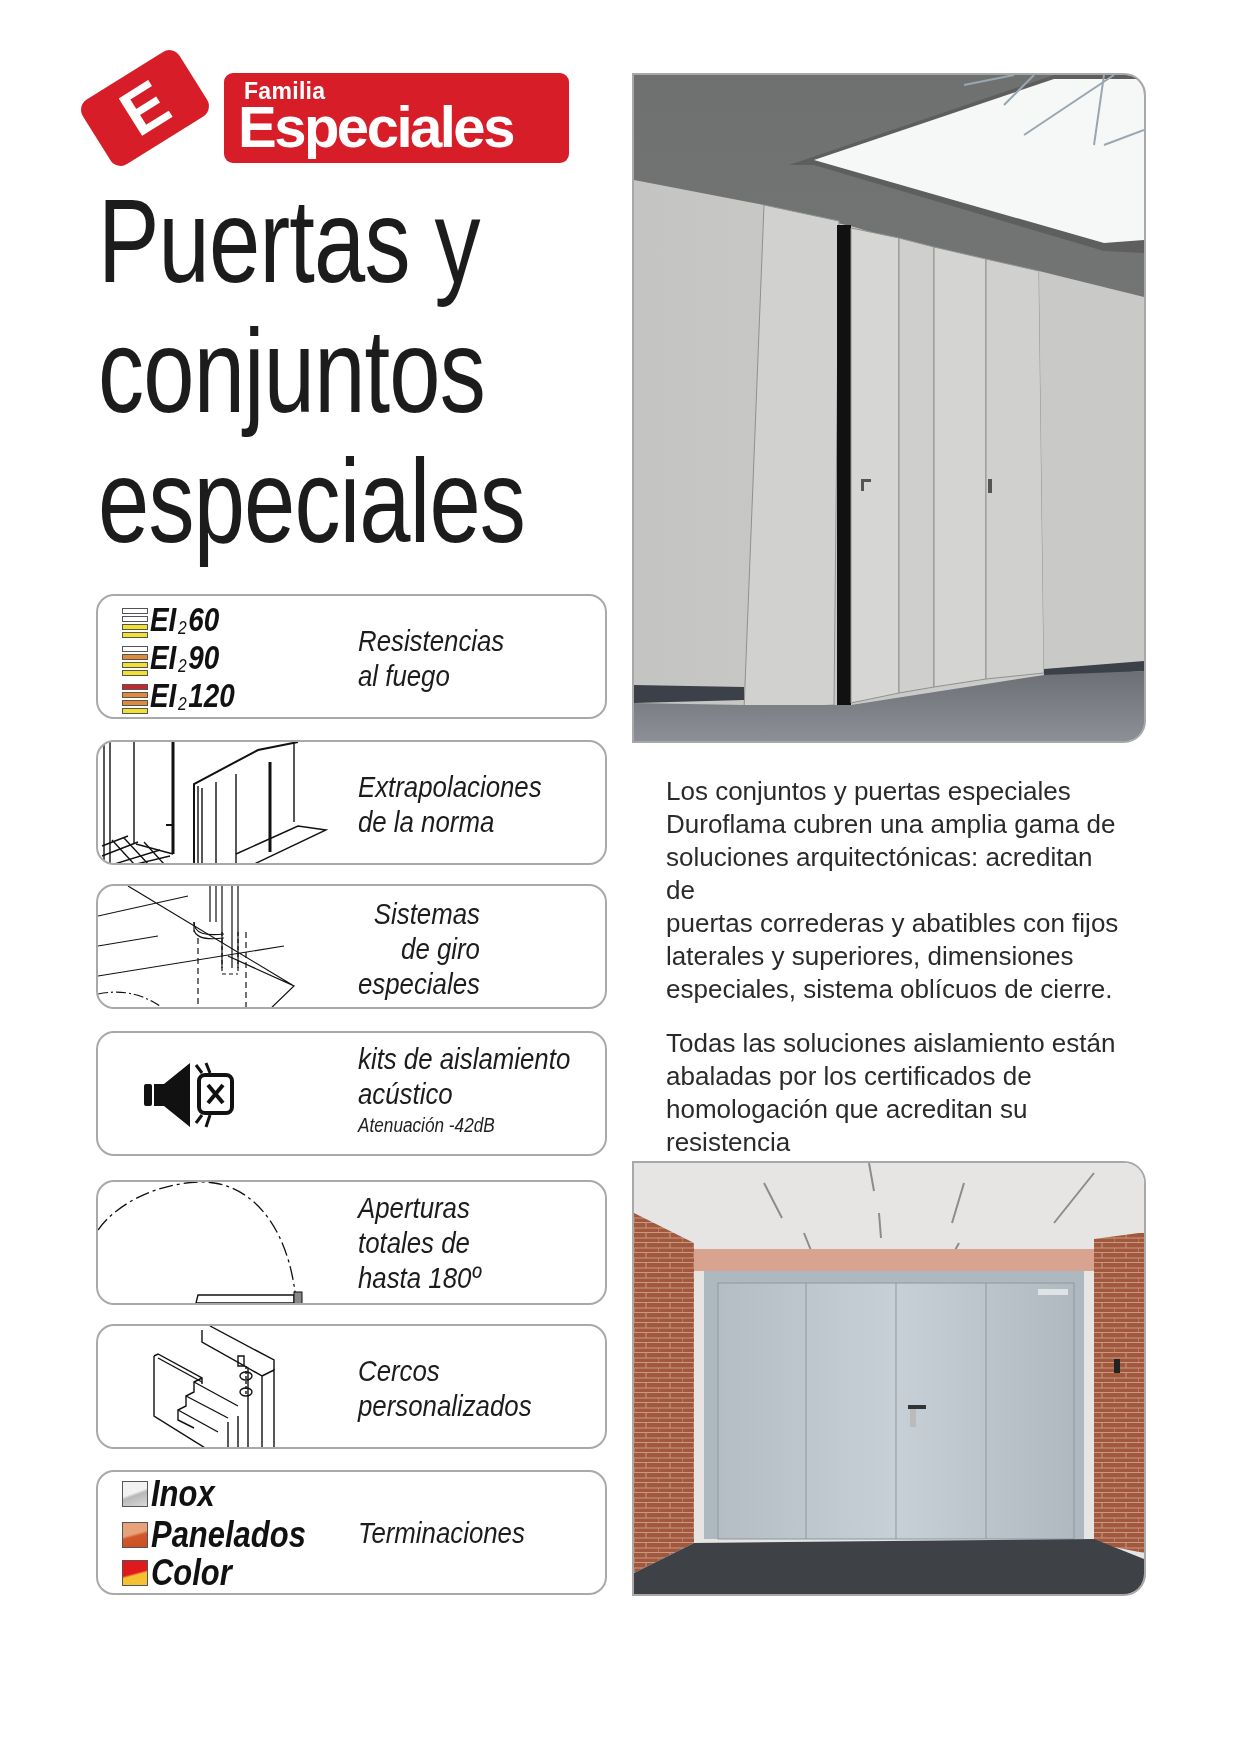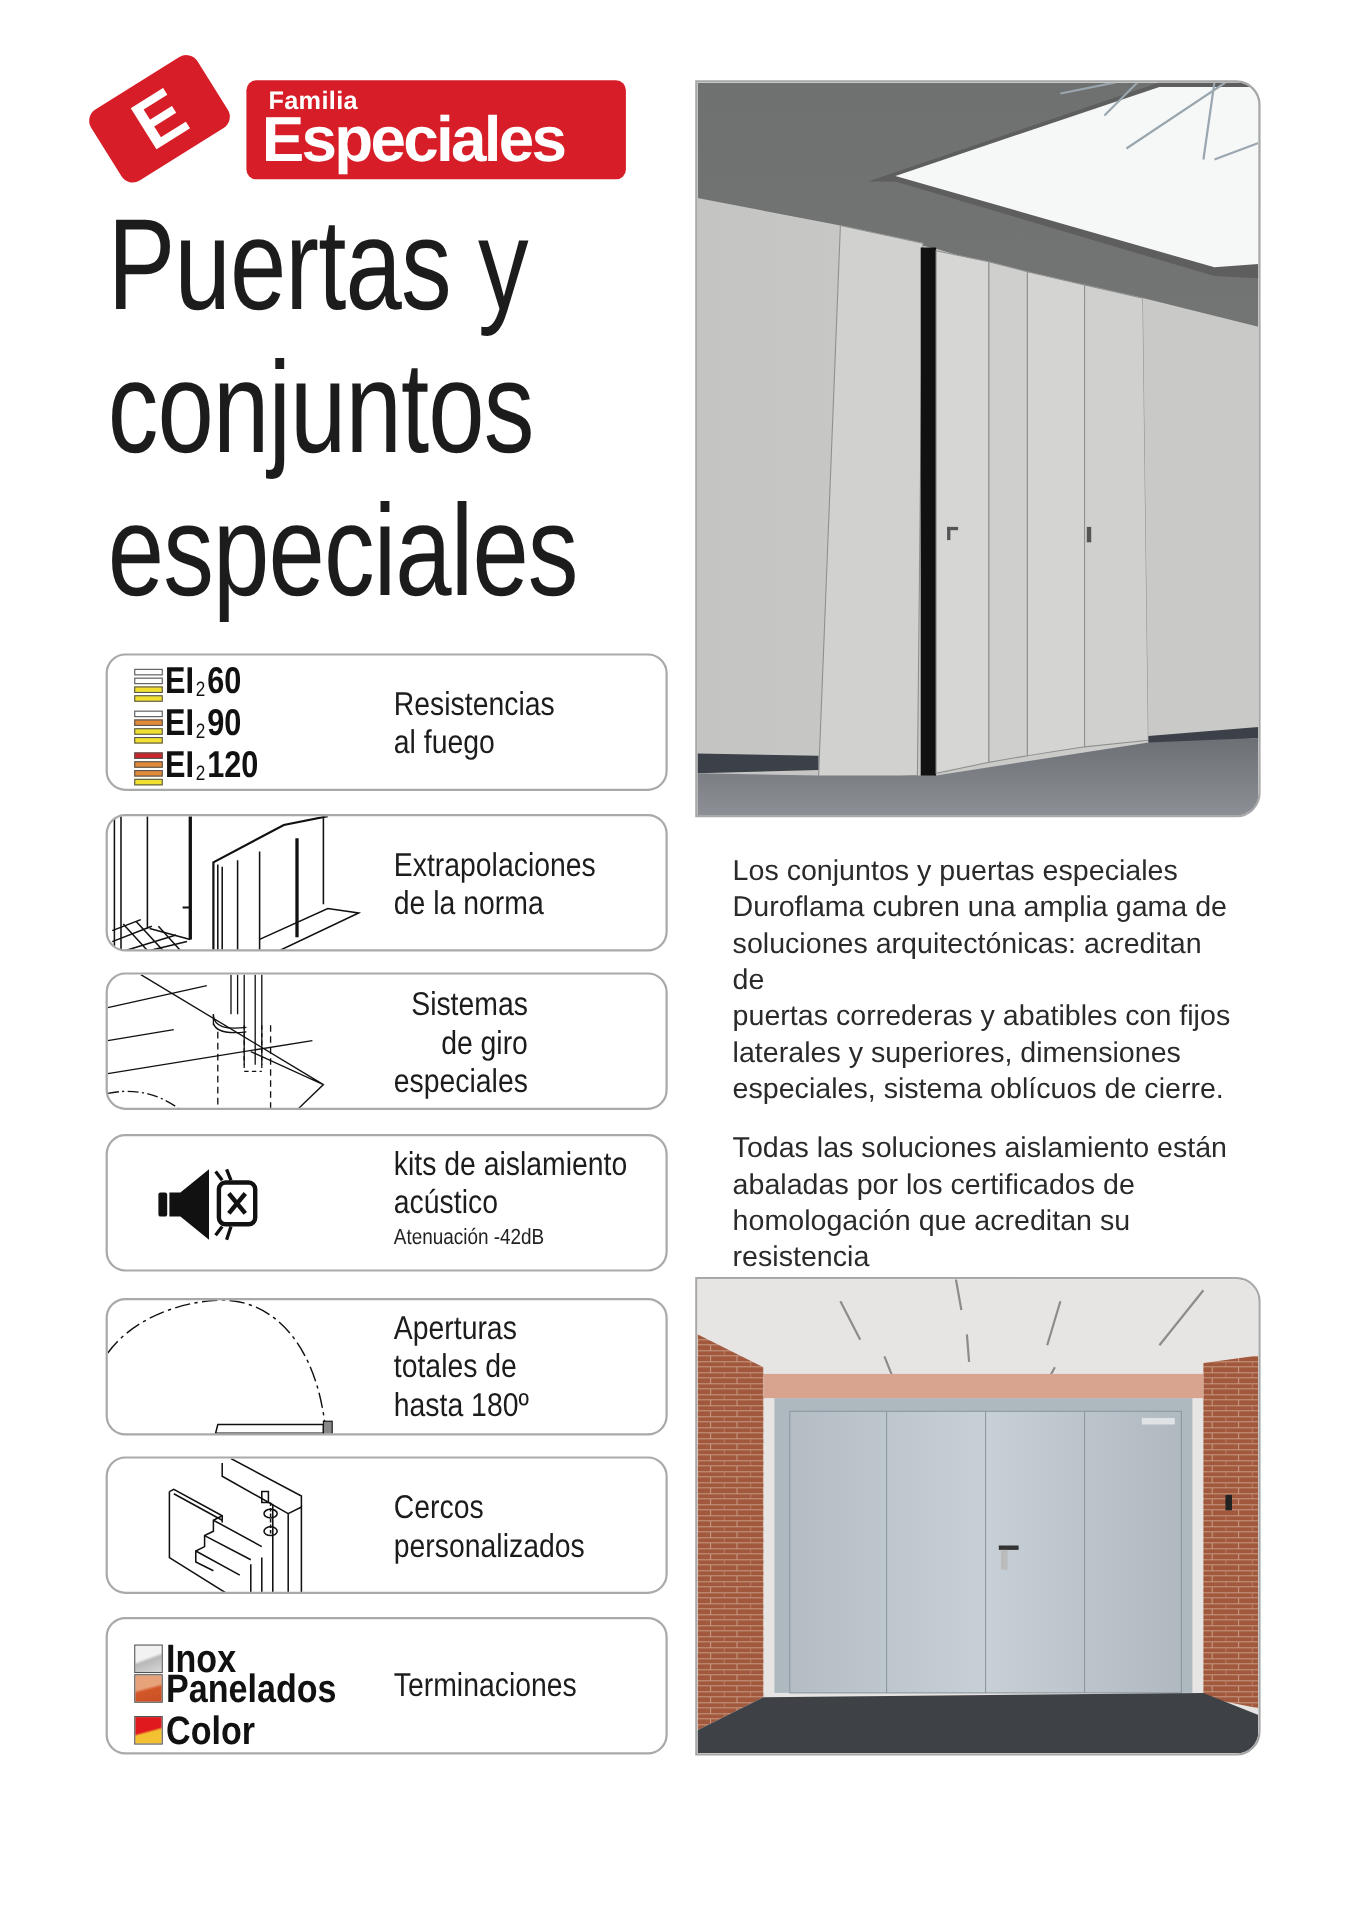--- a/index.html
+++ b/index.html
@@ -38,21 +38,21 @@
     font-family:"Liberation Sans Narrow","Liberation Sans", sans-serif;
     font-size:118px; line-height:130px; color:#1c1c1c; font-weight:normal;
     transform:scaleX(0.78); transform-origin:left top; letter-spacing:-1px;
   }
   .title div { white-space:nowrap; }
 
   
   .feature {
     position:absolute; left:96px; width:511px; height:125px;
     border:2px solid #a9a9a9; border-radius:18px; box-sizing:border-box;
-    background:#fff; overflow:hidden;
+    background:#fff; overflow:hidden;font-style:italic;
   }
   .feature-label {
     position:absolute; left:260px; font-size:30px; line-height:35px; color:#1c1c1c;
     transform:scaleX(0.86); transform-origin:left top; white-space:nowrap;
   }
   .feature-sub {
     display:block; font-size:20px; line-height:28px; color:#222;
   }
   .feature-art { position:absolute; left:0; top:0; }
 
@@ -245,21 +245,21 @@
       <line x1="140" y1="90" x2="140" y2="125"></line>
     </g>
   </svg>
   <div class="feature-label" style="top:27px;">
     <div>Cercos</div>
     <div>personalizados</div>
   </div>
 </div>
 
 <div class="feature" style="top:1470px;">
-  <div class="finish-row" style="top:17px;">
+  <div class="finish-row" style="top:3px;">
     <div class="finish-swatch" style="background:linear-gradient(160deg,#f2f2f2 45%,#b8b8b8 55%,#d8d8d8 100%);"></div>
     <div class="finish-text">Inox</div>
   </div>
   <div class="finish-row" style="top:44px;">
     <div class="finish-swatch" style="background:linear-gradient(165deg,#e8a27a 45%,#d2582a 55%,#c94f22 100%);"></div>
     <div class="finish-text">Panelados</div>
   </div>
   <div class="finish-row" style="top:82px;">
     <div class="finish-swatch" style="background:linear-gradient(165deg,#e0191e 50%,#f3c030 58%,#f4c234 100%);"></div>
     <div class="finish-text">Color</div>

